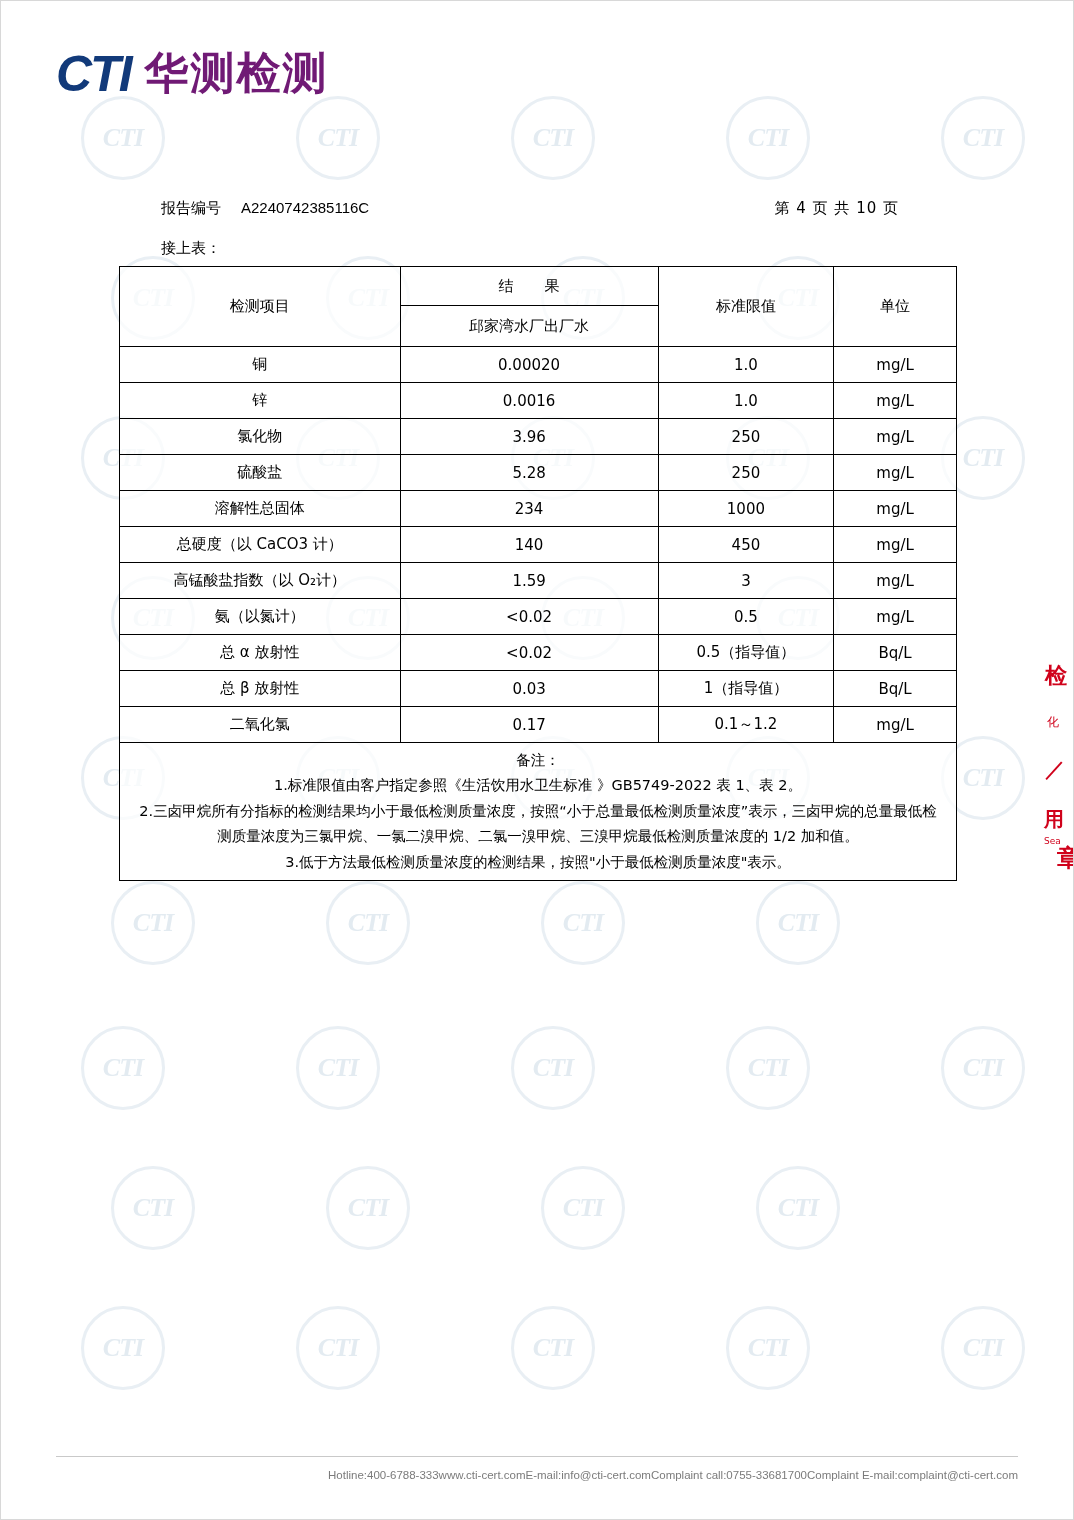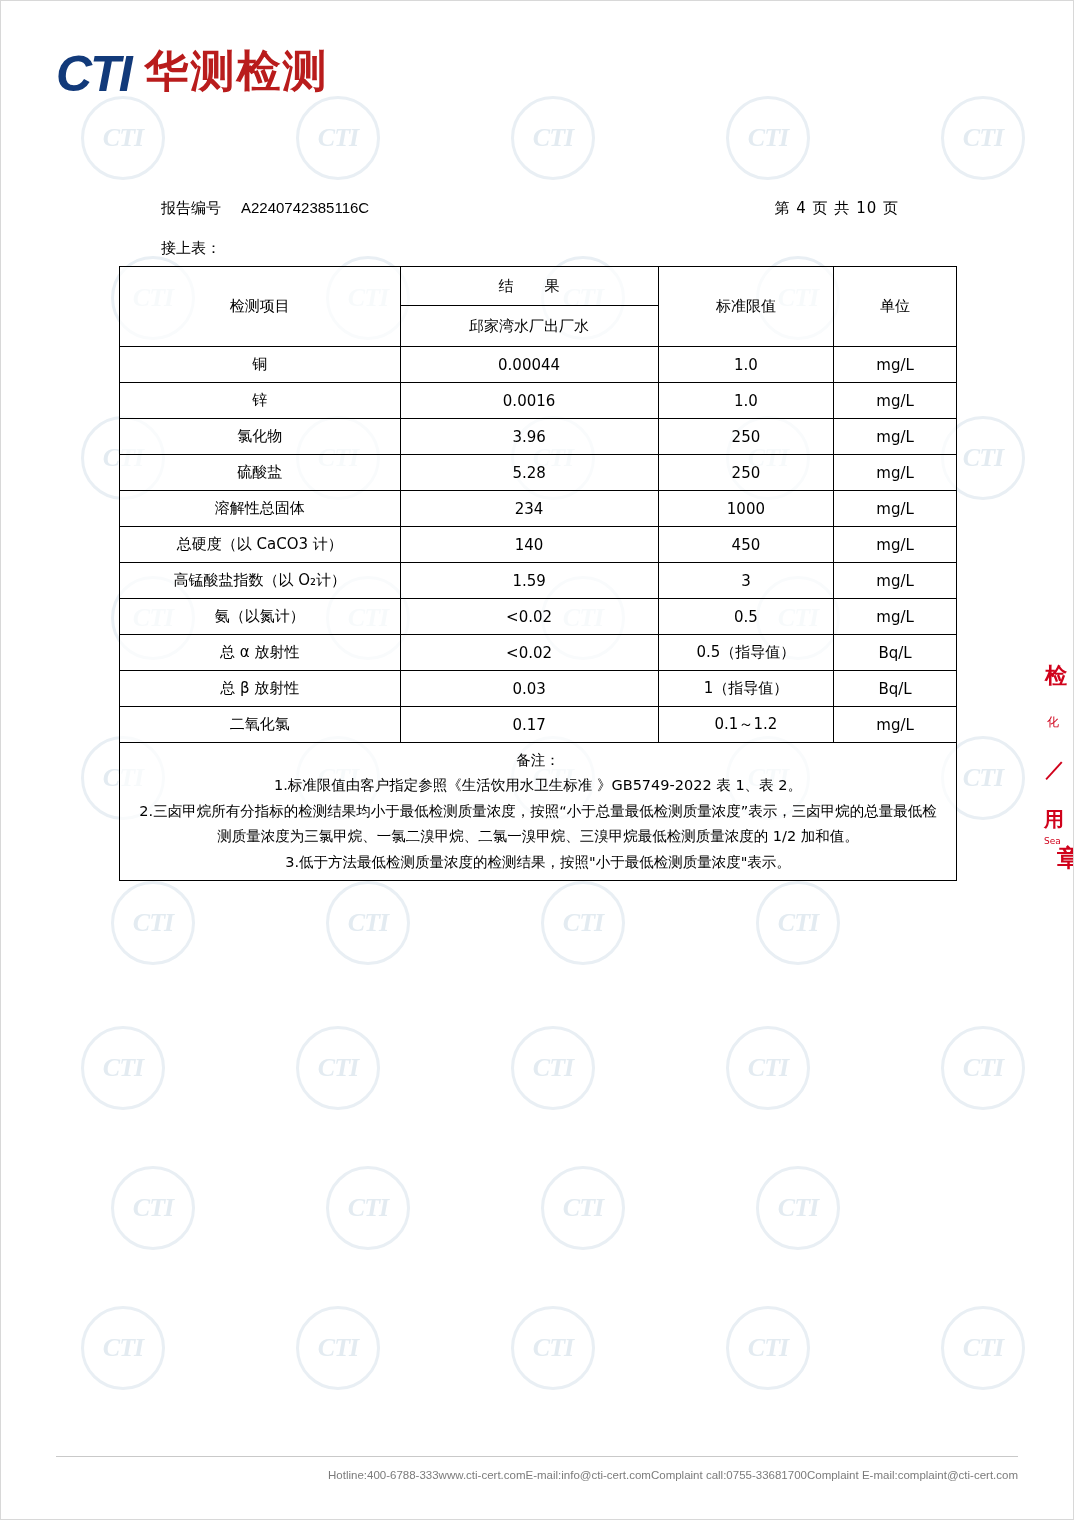--- a/index.html
+++ b/index.html
@@ -58,24 +58,24 @@
   .logo-cti {
     font-family: "Liberation Sans", sans-serif;
     font-weight: bold;
     font-style: italic;
     font-size: 50px;
     color: #123a7a;
     letter-spacing: -2px;
     line-height: 1;
   }
   .logo-cn {
-    font-family: Liberation Mono, monospace;
+    font-family: Liberation Serif, serif;
     font-weight: bold;
     font-size: 44px;
-    color: #b91c1c;
+    color: #701a75;
     margin-left: 14px;
     letter-spacing: 2px;
     line-height: 1;
   }
 
   .doc-title {
     position: absolute;
     top: 130px;
     left: 0;
     width: 100%;
@@ -283,21 +283,21 @@
         <th class="col-limit hdr-item" rowspan="2">标准限值</th>
         <th class="col-unit hdr-item" rowspan="2">单位</th>
       </tr>
       <tr>
         <th class="col-result hdr-res-sub">邱家湾水厂出厂水</th>
       </tr>
     </thead>
     <tbody id="table-body">
         <tr class="data-row">
           <td class="col-item">铜</td>
-          <td class="col-result">0.00044</td>
+          <td class="col-result">0.00020</td>
           <td class="col-limit">1.0</td>
           <td class="col-unit">mg/L</td>
         </tr>
         <tr class="data-row">
           <td class="col-item">锌</td>
           <td class="col-result">0.0016</td>
           <td class="col-limit">1.0</td>
           <td class="col-unit">mg/L</td>
         </tr>
         <tr class="data-row">

